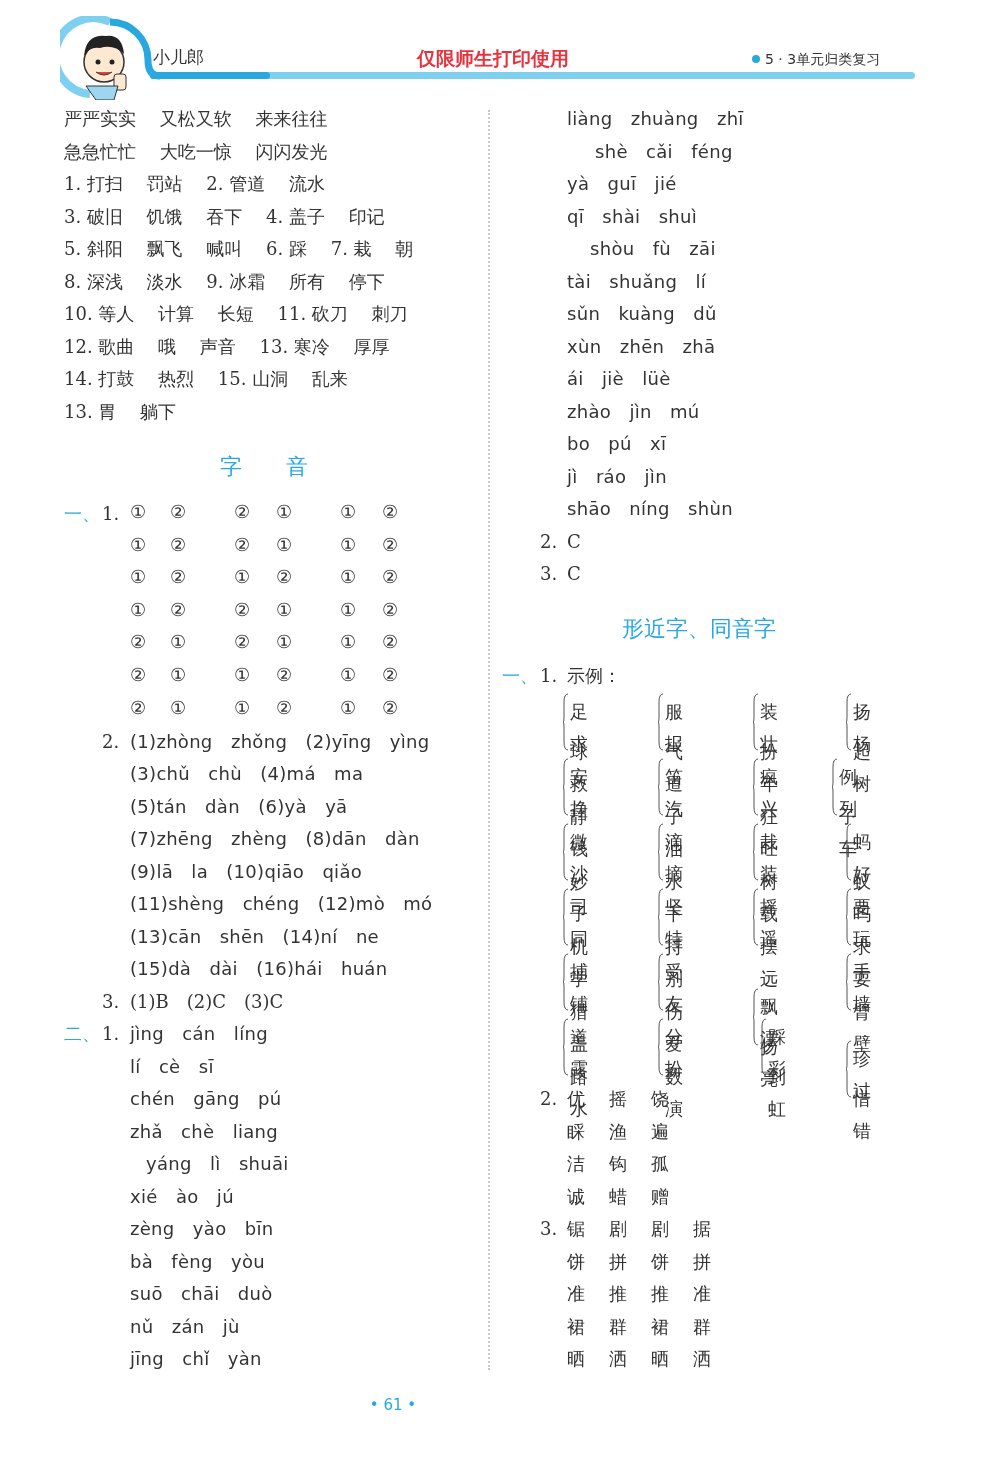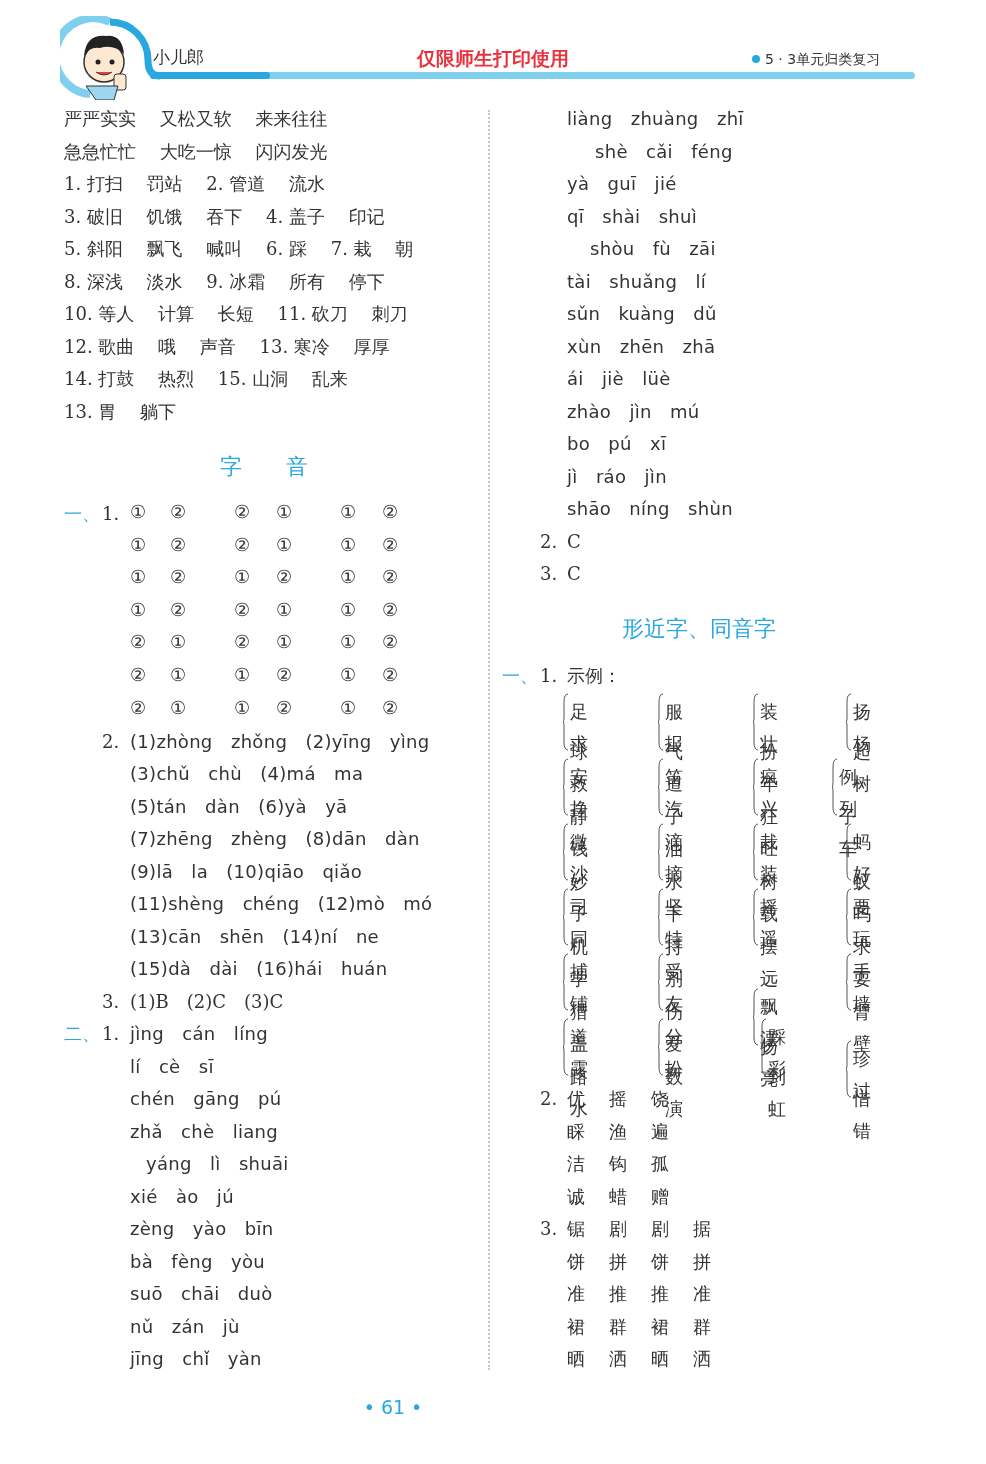--- a/index.html
+++ b/index.html
@@ -14,21 +14,21 @@
   .unit { position:absolute; left:752px; top:51px; font-family:"DejaVu Sans",sans-serif; font-size:14px; color:#333; }
   .unit-dot { display:inline-block; width:8px; height:8px; border-radius:50%; background:#29a8e0; margin-right:5px; vertical-align:1px; }
   .divider { position:absolute; left:488px; top:110px; height:1260px; border-left:2px dotted #c9c9c9; }
   .line { position:absolute; font-size:18px; white-space:pre; line-height:24px; }
   .py { font-family:"DejaVu Sans",sans-serif; font-size:18px; letter-spacing:0.3px; }
   .sec-title { position:absolute; font-family:"DejaVu Sans",sans-serif; font-size:22px; color:#29a8e0; white-space:pre; }
   .blue { color:#29a8e0; }
   .brace-pair { position:absolute; }
   .brace { position:absolute; left:-7px; top:0; width:6px; height:60px; }
   .word { font-size:18px; line-height:40px; height:32px; }
-  .page-num { position:absolute; left:0; width:786px; top:1396px; text-align:center; font-family:"DejaVu Sans",sans-serif; font-size:19px; color:#29a8e0; }
+  .page-num { position:absolute; left:0; width:786px; top:1396px; text-align:center; font-family:"DejaVu Sans",sans-serif; font-size:15px; color:#29a8e0; }
 </style>
 </head>
 <body>
 
 <div>
   <svg class="abs" style="left:60px;top:16px;" width="100" height="84" viewBox="0 0 100 84">
     <path d="M50 6 A38 38 0 1 0 30 78" fill="none" stroke="#7fd0ee" stroke-width="8"></path>
     <path d="M50 6 A38 38 0 0 1 88 44 Q88 60 100 60" fill="none" stroke="#29a8e0" stroke-width="7"></path>
     <circle cx="44" cy="46" r="20" fill="#fde8d2" stroke="#333" stroke-width="1.5"></circle>
     <path d="M24 40 Q26 18 46 20 Q62 18 64 38 Q54 28 40 32 Q30 30 24 40Z" fill="#222"></path>

